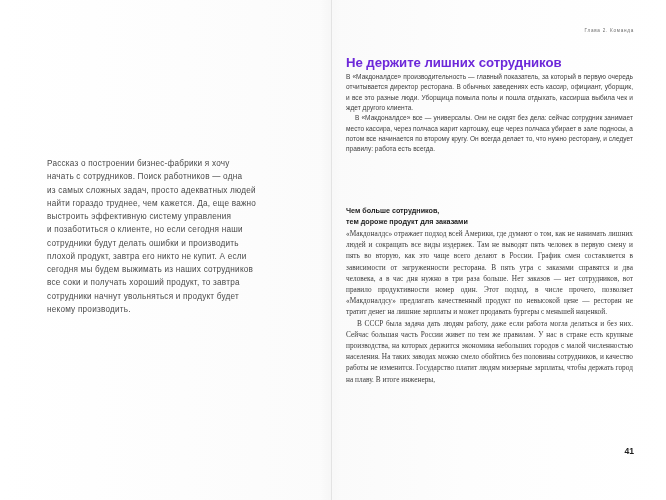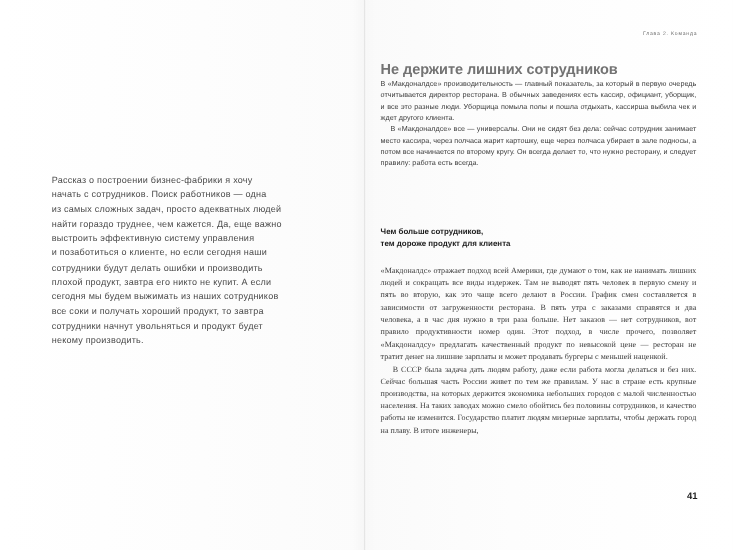--- a/index.html
+++ b/index.html
@@ -91,21 +91,21 @@
     white-space: nowrap;
   }
   .chapter-title {
     position: absolute;
     left: 13px;
     top: 46px;
     width: 300px;
     font-family: "Liberation Sans", sans-serif;
     font-size: 13.2px;
     font-weight: bold;
-    color: #737373;
+    color: #6d28d9;
     letter-spacing: -0.05px;
   }
   .intro-block {
     position: absolute;
     left: 13px;
     top: 72px;
     width: 287px;
     font-family: "Liberation Sans", sans-serif;
     font-size: 6.55px;
     line-height: 10.35px;
@@ -127,21 +127,21 @@
     font-family: "Liberation Sans", sans-serif;
     font-size: 7.2px;
     font-weight: bold;
     line-height: 10.6px;
     color: #1d1d1d;
     white-space: pre-line;
   }
   .serif-body {
     position: absolute;
     left: 13px;
-    top: 240px;
+    top: 228px;
     width: 287px;
     font-family: "Liberation Serif", serif;
     font-size: 7.3px;
     line-height: 11.2px;
     color: #3a3a3a;
     text-align: justify;
     letter-spacing: 0.03px;
   }
   .serif-body p {
     margin: 0;
@@ -189,21 +189,21 @@
     <div class="running-header">Глава 2.  Команда</div>
 
     <h1 class="chapter-title">Не держите лишних сотрудников</h1>
 
     <div class="intro-block">
       <p>В «Макдоналдсе» производительность — главный показатель, за который в первую очередь отчитывается директор ресторана. В обычных заведениях есть кассир, официант, уборщик, и все это разные люди. Уборщица помыла полы и пошла отдыхать, кассирша выбила чек и ждет другого клиента.</p>
       <p>В «Макдоналдсе» все — универсалы. Они не сидят без дела: сейчас сотрудник занимает место кассира, через полчаса жарит картошку, еще через полчаса убирает в зале подносы, а потом все начинается по второму кругу. Он всегда делает то, что нужно ресторану, и следует правилу: работа есть всегда.</p>
     </div>
 
     <h2 class="subheading">Чем больше сотрудников,
-тем дороже продукт для клиента</h2>
+тем дороже продукт для заказами</h2>
 
     <div class="serif-body">
       <p>«Макдоналдс» отражает подход всей Америки, где думают о том, как не нанимать лишних людей и сокращать все виды издержек. Там не выводят пять человек в первую смену и пять во вторую, как это чаще всего делают в России. График смен составляется в зависимости от загруженности ресторана. В пять утра с заказами справятся и два человека, а в час дня нужно в три раза больше. Нет заказов — нет сотрудников, вот правило продуктивности номер один. Этот подход, в числе прочего, позволяет «Макдоналдсу» предлагать качественный продукт по невысокой цене — ресторан не тратит денег на лишние зарплаты и может продавать бургеры с меньшей наценкой.</p>
       <p>В СССР была задача дать людям работу, даже если работа могла делаться и без них. Сейчас большая часть России живет по тем же правилам. У нас в стране есть крупные производства, на которых держится экономика небольших городов с малой численностью населения. На таких заводах можно смело обойтись без половины сотрудников, и качество работы не изменится. Государство платит людям мизерные зарплаты, чтобы держать город на плаву. В итоге инженеры,</p>
     </div>
 
     <div class="page-number">41</div>
 
   </div>
 

